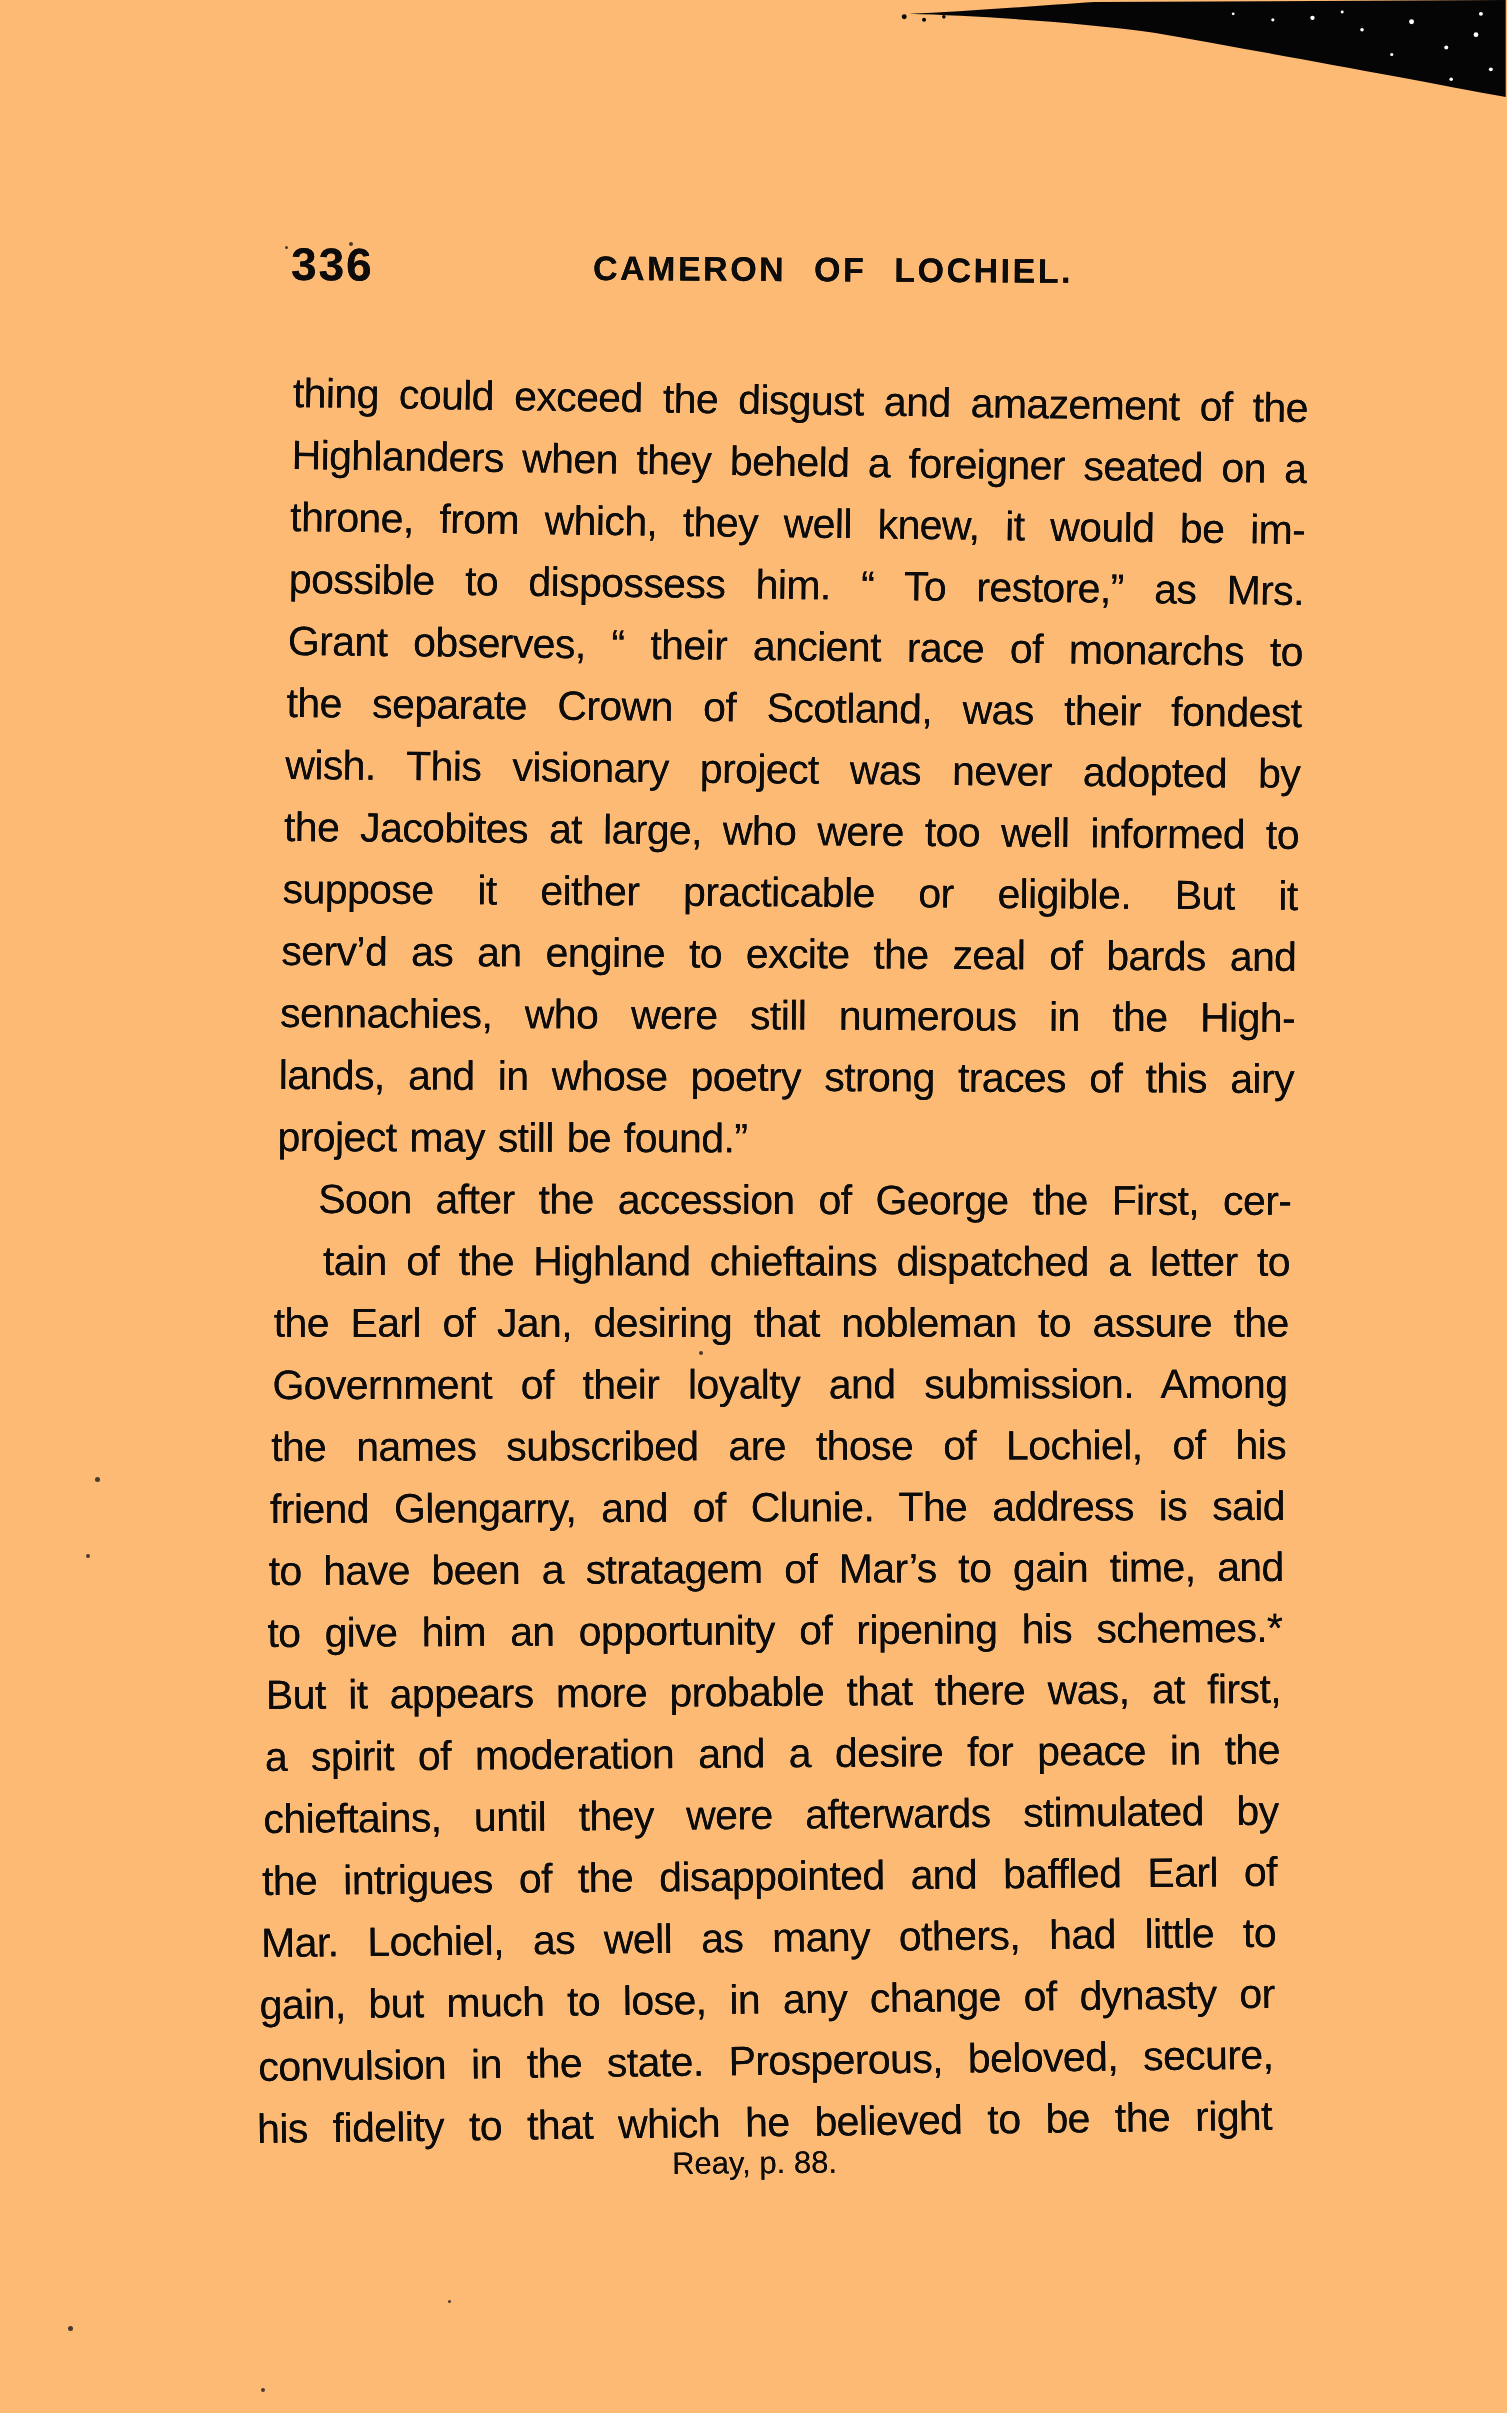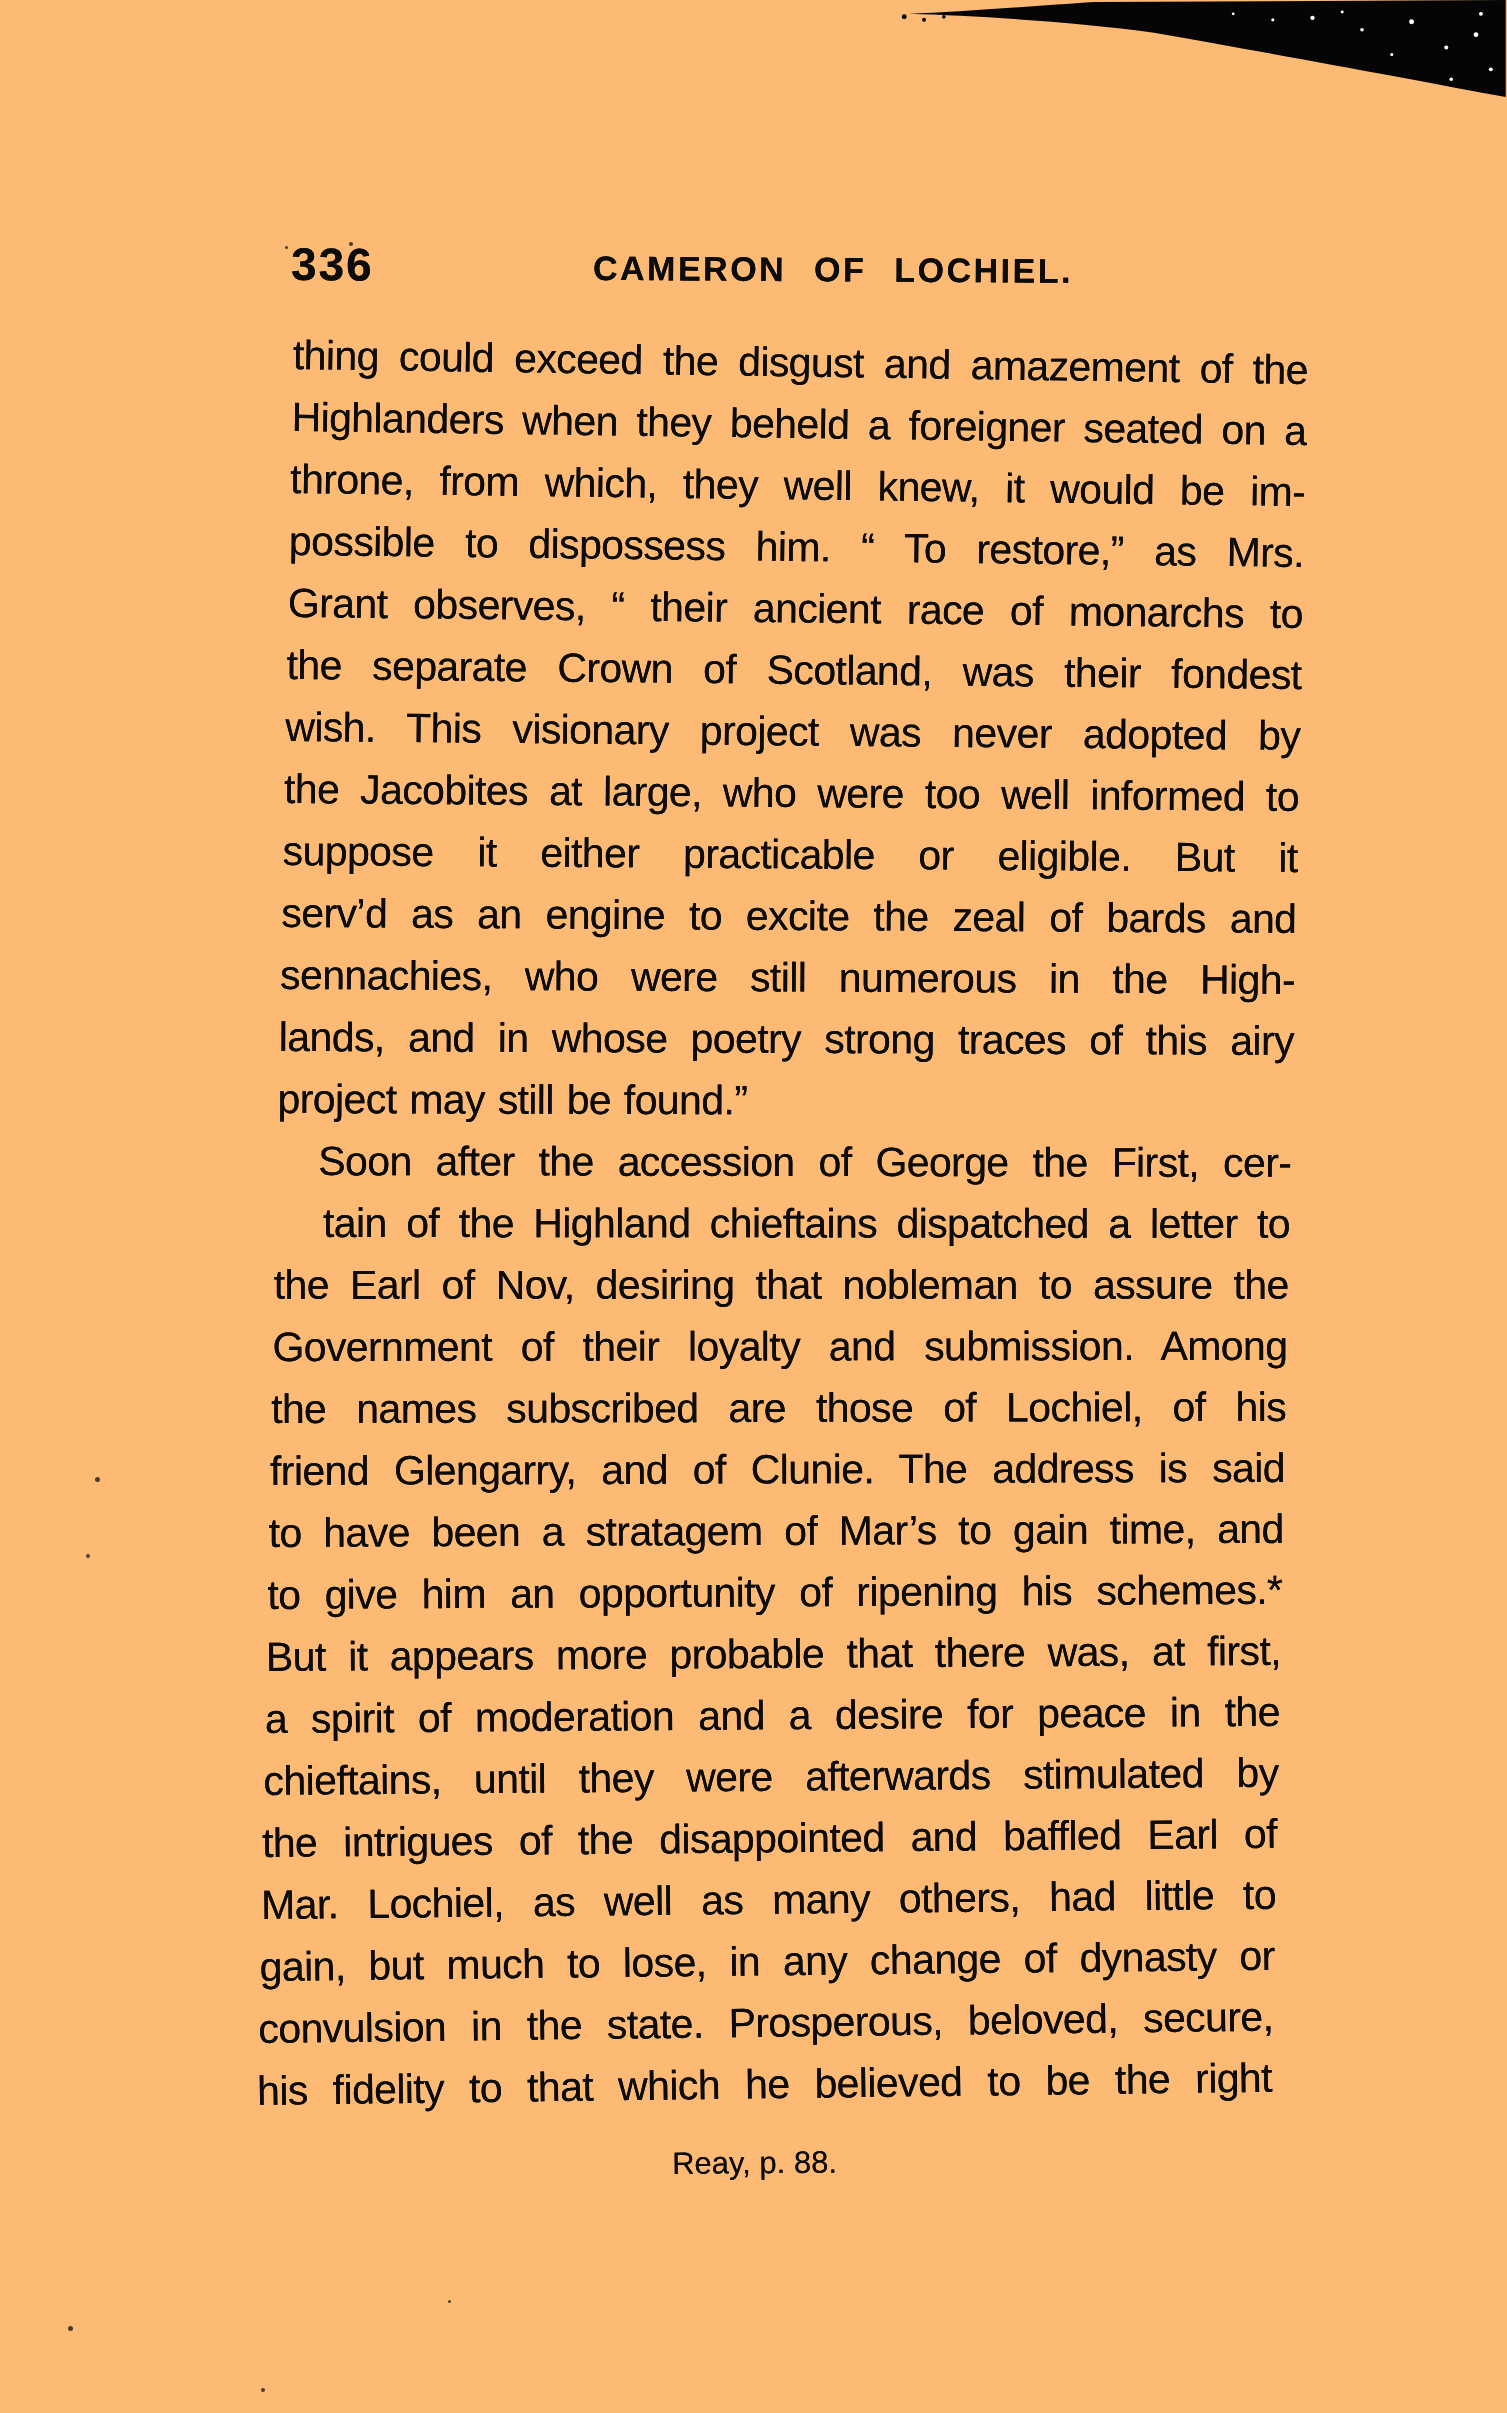--- a/index.html
+++ b/index.html
@@ -23,21 +23,21 @@
   }
   .runhead{
     position:absolute;left:554px;top:6px;
     transform:translateX(-50%);
     font-size:34px;line-height:1;font-weight:bold;
     letter-spacing:2.5px;word-spacing:16px;
     white-space:nowrap;
     text-shadow:0 0 0.5px currentColor;
   }
   .body{
-    position:absolute;left:279px;top:324px;width:1015px;
+    position:absolute;left:279px;top:362px;width:1015px;
   }
   .line{
     height:62px;line-height:62px;
     font-size:41px;
     letter-spacing:-0.6px;word-spacing:2px;
     text-align:justify;text-align-last:justify;
     white-space:nowrap;
     transform-origin:left center;
     text-shadow:0 0 0.6px currentColor;
   }
@@ -101,21 +101,21 @@
         <div class="line" style="transform: translateX(3.7px) rotate(0.393deg);">suppose it either practicable or eligible. But it</div>
         <div class="line" style="transform: translateX(2.4px) rotate(0.336deg);">serv’d as an engine to excite the zeal of bards and</div>
         <div class="line" style="transform: translateX(1.1px) rotate(0.279deg);">sennachies, who were still numerous in the High-</div>
         <div class="line" style="transform: translateX(-0.1px) rotate(0.221deg);">lands, and in whose poetry strong traces of this airy</div>
         <div class="line" style="transform: translateX(-1.4px) rotate(0.164deg);">project may still be found.”</div>
       </div>
     <div class="para p2 indent">
 
     <div class="line" style="transform: translateX(-2.7px) rotate(0.107deg);">Soon after the accession of George the First, cer-</div>
         <div class="line" style="transform: translateX(-4px) rotate(0.05deg); margin-left: 48px;">tain of the Highland chieftains dispatched a letter to</div>
-        <div class="line" style="transform: translateX(-5.3px) rotate(-0.007deg);">the Earl of Nov, desiring that nobleman to assure the</div>
+        <div class="line" style="transform: translateX(-5.3px) rotate(-0.007deg);">the Earl of Jan, desiring that nobleman to assure the</div>
         <div class="line" style="transform: translateX(-6.6px) rotate(-0.064deg);">Government of their loyalty and submission. Among</div>
         <div class="line" style="transform: translateX(-7.9px) rotate(-0.121deg);">the names subscribed are those of Lochiel, of his</div>
         <div class="line" style="transform: translateX(-9px) rotate(-0.179deg);">friend Glengarry, and of Clunie. The address is said</div>
         <div class="line" style="transform: translateX(-10.3px) rotate(-0.236deg);">to have been a stratagem of Mar’s to gain time, and</div>
         <div class="line" style="transform: translateX(-11.6px) rotate(-0.293deg);">to give him an opportunity of ripening his schemes.*</div>
         <div class="line" style="transform: translateX(-13px) rotate(-0.35deg);">But it appears more probable that there was, at first,</div>
         <div class="line" style="transform: translateX(-14.2px) rotate(-0.407deg);">a spirit of moderation and a desire for peace in the</div>
         <div class="line" style="transform: translateX(-15.5px) rotate(-0.464deg);">chieftains, until they were afterwards stimulated by</div>
         <div class="line" style="transform: translateX(-17px) rotate(-0.521deg);">the intrigues of the disappointed and baffled Earl of</div>
         <div class="line" style="transform: translateX(-18px) rotate(-0.579deg);">Mar. Lochiel, as well as many others, had little to</div>

